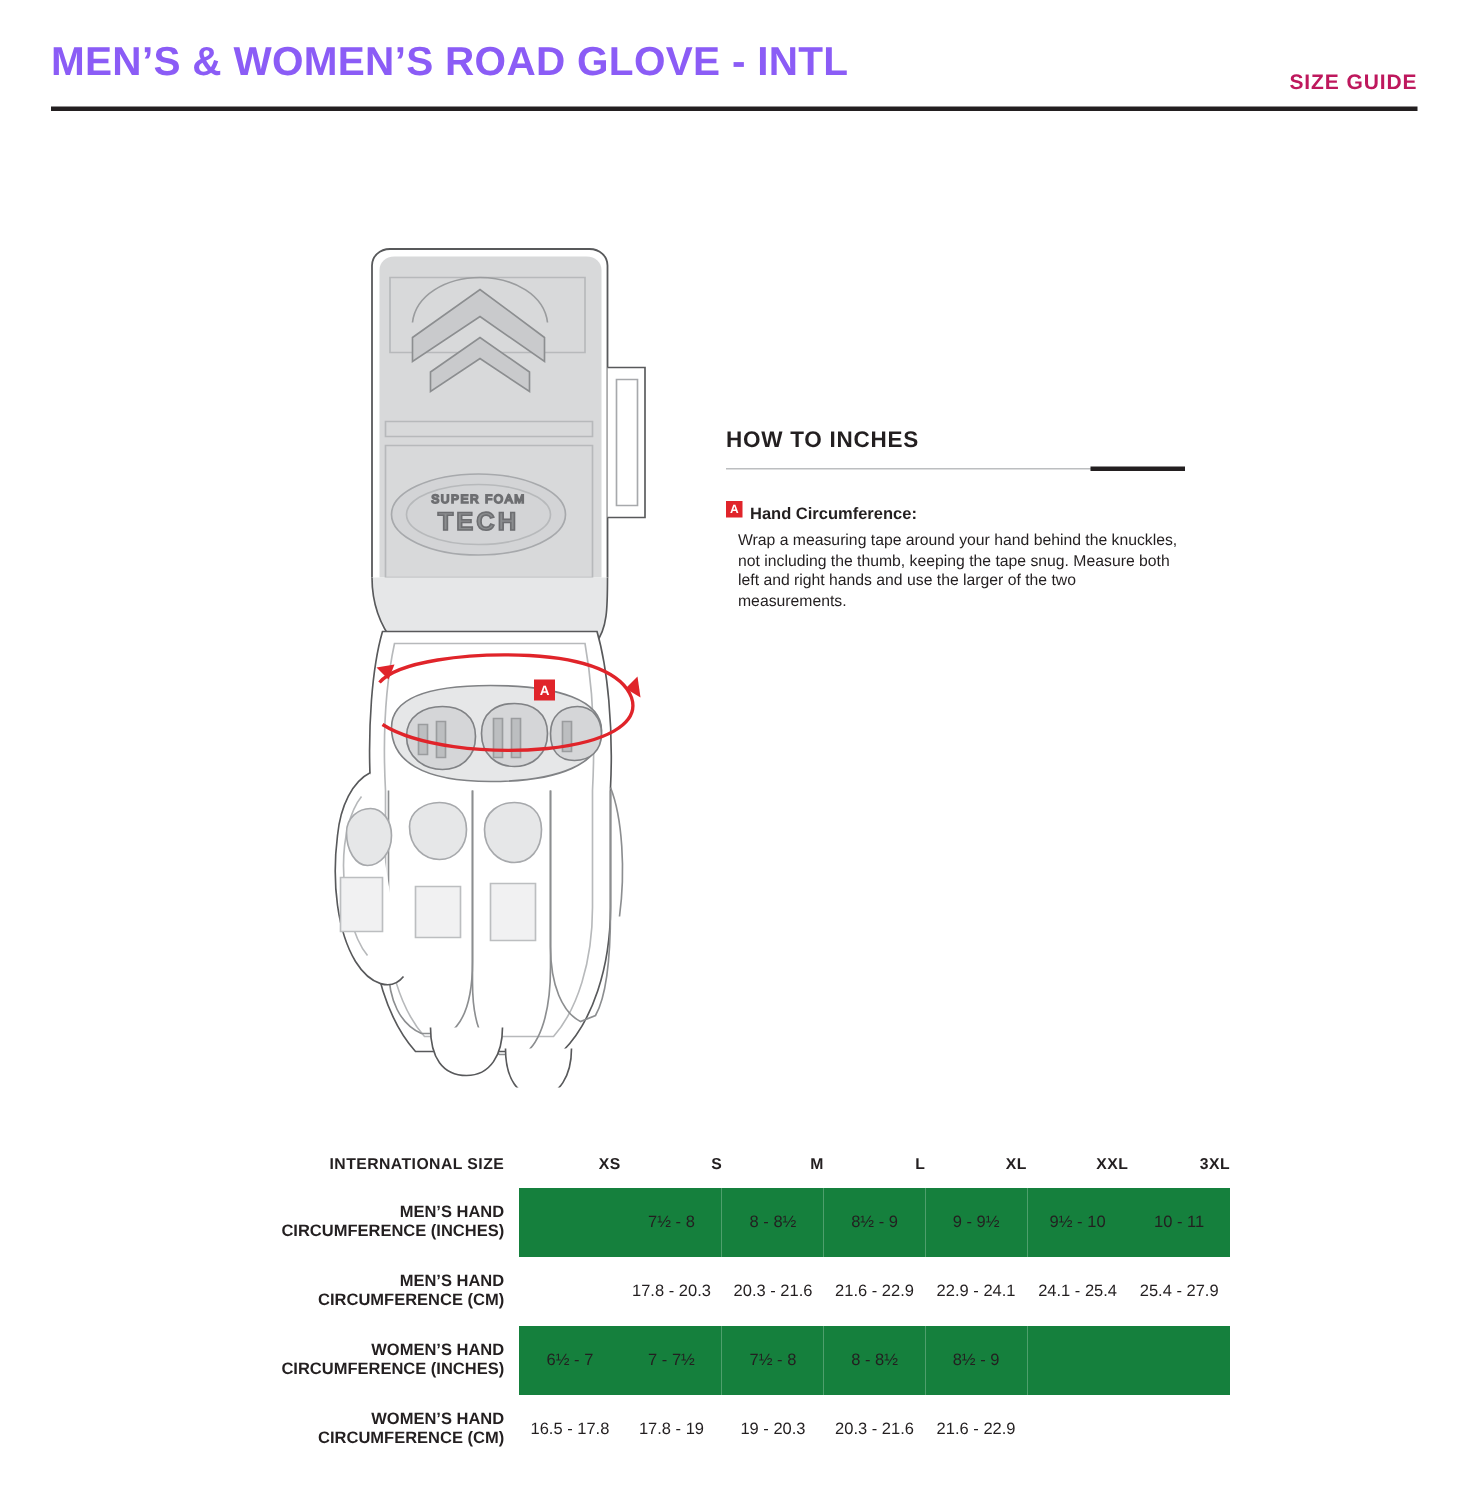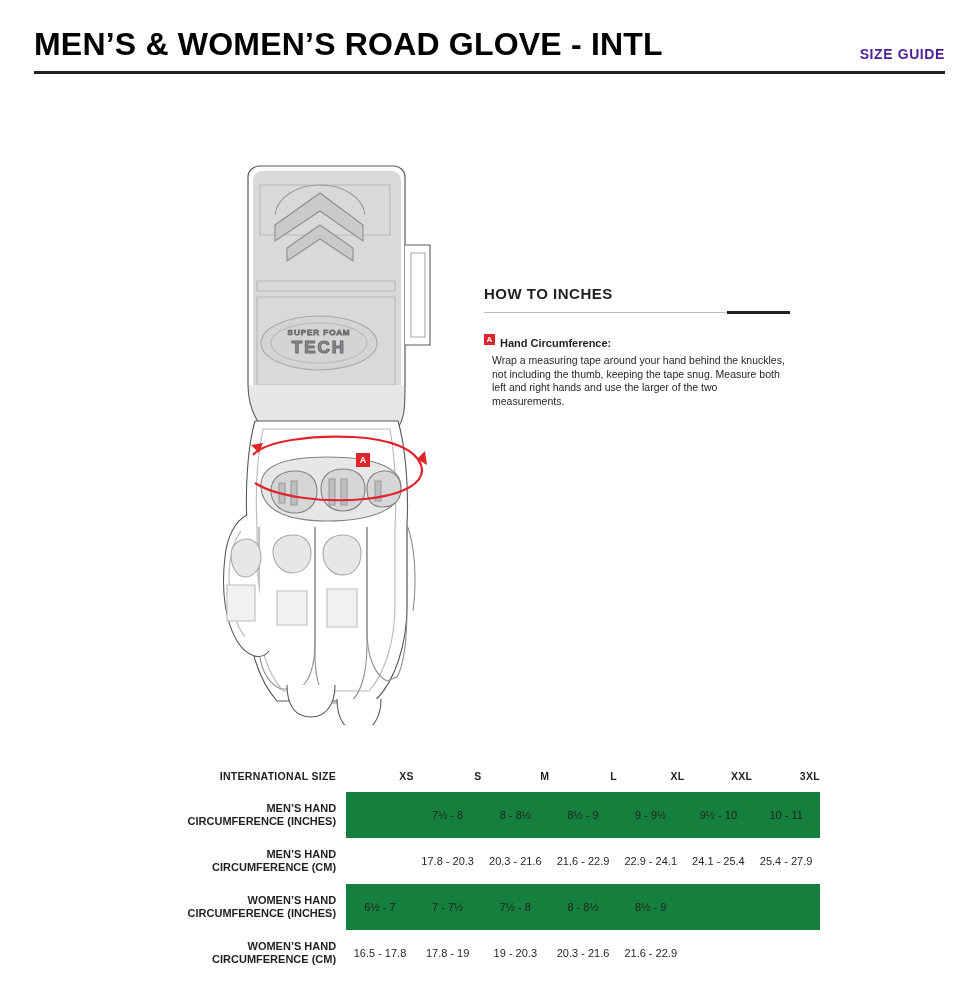--- a/index.html
+++ b/index.html
@@ -21,34 +21,34 @@
     position: absolute;
     left: 34px;
     top: 26px;
     right: 34px;
     height: 50px;
   }
   .header-title {
     position: absolute;
     left: 0;
     top: 0;
-    font-size: 32px;
+    font-size: 27px;
     font-weight: bold;
     letter-spacing: 0.2px;
-    color: #000000;
+    color: #8b5cf6;
     white-space: nowrap;
   }
   .header-sizeguide {
     position: absolute;
     right: 0;
     top: 20px;
     font-size: 14px;
     font-weight: bold;
     letter-spacing: 0.6px;
-    color: #4c1d95;
+    color: #be185d;
   }
   .header-rule {
     position: absolute;
     left: 0;
     right: 0;
     top: 45px;
     height: 3px;
     background: #231f20;
   }
 

